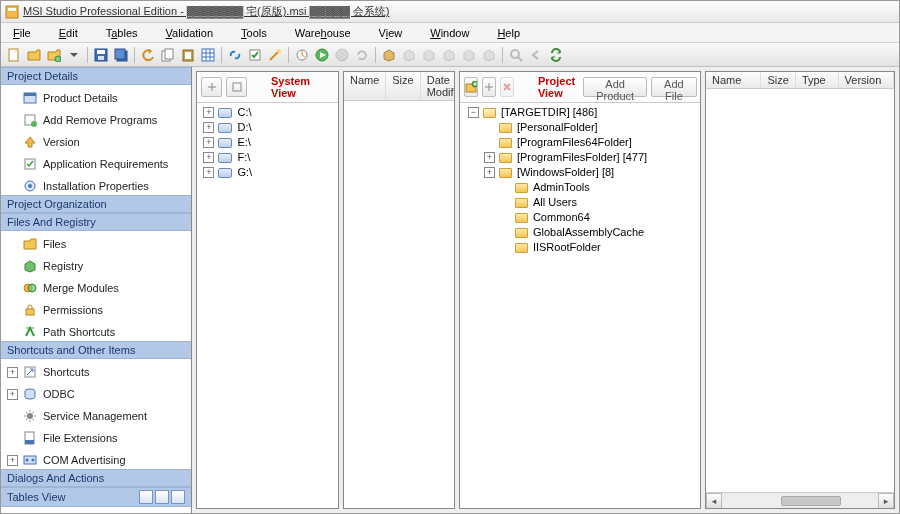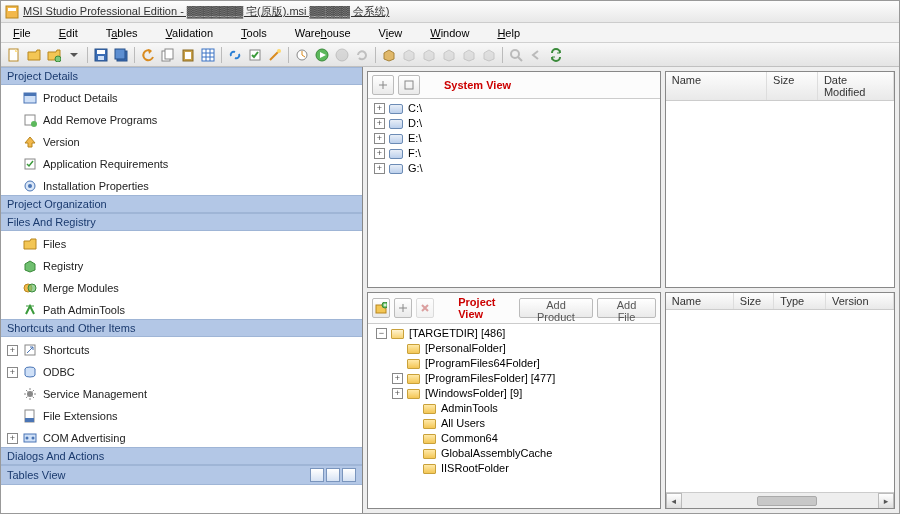--- a/index.html
+++ b/index.html
@@ -30,21 +30,21 @@
 .tree-item { display: flex; align-items: center; padding: 6px 0 2px 22px; gap: 6px; color: #222; }
 .tree-item.expandable::before { content: "+"; position: absolute; margin-left: -16px; font-size: 9px; color: #555; border: 1px solid #888; width: 9px; height: 9px; line-height: 8px; text-align: center; background: #fff; }
 .tree-item { position: relative; }
 .ico { width: 14px; height: 14px; display: inline-block; }
 
 
 .hdr-icons { display:flex; gap:2px;}
 .hdr-icons .bx{ width:14px;height:14px;border:1px solid #7a95bd;background:linear-gradient(#fff,#d7e3f4);}
 
 
-.right { flex: 1; display: flex; flex-direction: column; background: #eee; padding: 4px; gap: 4px; }
+.right { flex: 1; display: flex; background: #eee; padding: 4px; gap: 4px; }
 .row-top { flex: 1; display: flex; gap: 4px; }
 .row-bot { flex: 1; display: flex; gap: 4px; }
 
 .panel { background: #fff; border: 1px solid #888; display: flex; flex-direction: column; overflow: hidden; }
 .panel-header { display: flex; align-items: center; gap: 4px; padding: 3px 4px; border-bottom: 1px solid #ccc; background:#fcfcfc;}
 .panel-header .btn { width: 22px; height: 20px; border: 1px solid #bbb; background: linear-gradient(#fff,#eaeaea); border-radius: 2px; display:flex;align-items:center;justify-content:center;}
 .panel-header .btn.disabled { opacity:.5;}
 .panel-title { color: #c00; font-weight: bold; margin-left: 20px; font-size: 11px; }
 .panel-body { flex: 1; overflow: auto; padding: 2px 4px; }
 .wide-btn { height: 20px; padding: 0 12px; border: 1px solid #bbb; background: linear-gradient(#fff,#eaeaea); border-radius: 2px; font-size:11px; color:#555;}
@@ -331,25 +331,34 @@
             <svg width="14" height="14">
               <circle cx="5" cy="7" r="4" fill="#f2b84b" stroke="#b8861f"></circle>
               <circle cx="9" cy="7" r="4" fill="#6fbf6f" stroke="#3a8a3a" fill-opacity=".7"></circle>
             </svg>
           </span>
           <span>Merge Modules</span>
         </div>
         <div class="tree-item">
           <span class="ico">
             <svg width="14" height="14">
+              <rect x="3" y="6" width="8" height="6" fill="#f3c655" stroke="#b8861f"></rect>
+              <path d="M5 6 v-2 a2 2 0 0 1 4 0 v2" fill="none" stroke="#b8861f"></path>
+            </svg>
+          </span>
+          <span>Permissions</span>
+        </div>
+        <div class="tree-item">
+          <span class="ico">
+            <svg width="14" height="14">
               <path d="M3 11 L7 3 L11 11" stroke="#3a9a3a" fill="none" stroke-width="2"></path>
               <path d="M3 3 L11 3" stroke="#3a9a3a"></path>
             </svg>
           </span>
-          <span>Path AdminTools</span>
+          <span>Path Shortcuts</span>
         </div>
       </div>
       <div class="section-header">
         <span>Shortcuts and Other Items</span>
       </div>
       <div class="section-body">
         <div class="tree-item expandable">
           <span class="ico">
             <svg width="14" height="14">
               <rect x="2" y="2" width="10" height="10" fill="#fff" stroke="#888"></rect>
@@ -516,21 +525,21 @@
             <div class="dtree-row">
               <span class="dtree-ind" style="width:16px"></span>
               <span class="dtree-exp">+</span>
               <span class="folder-ico"></span>
               <span>[ProgramFilesFolder] [477]</span>
             </div>
             <div class="dtree-row">
               <span class="dtree-ind" style="width:16px"></span>
               <span class="dtree-exp">+</span>
               <span class="folder-ico"></span>
-              <span>[WindowsFolder] [9]</span>
+              <span>[WindowsFolder] [8]</span>
             </div>
             <div class="dtree-row">
               <span class="dtree-ind" style="width:32px"></span>
               <span style="width:13px;display:inline-block"></span>
               <span class="folder-ico"></span>
               <span>AdminTools</span>
             </div>
             <div class="dtree-row">
               <span class="dtree-ind" style="width:32px"></span>
               <span style="width:13px;display:inline-block"></span>

